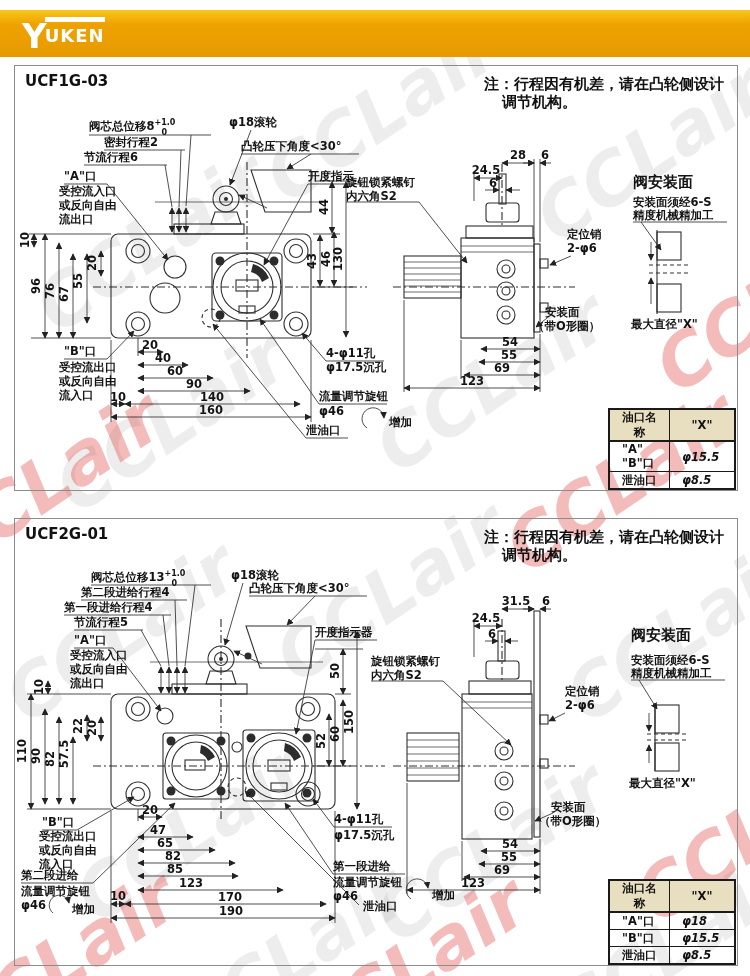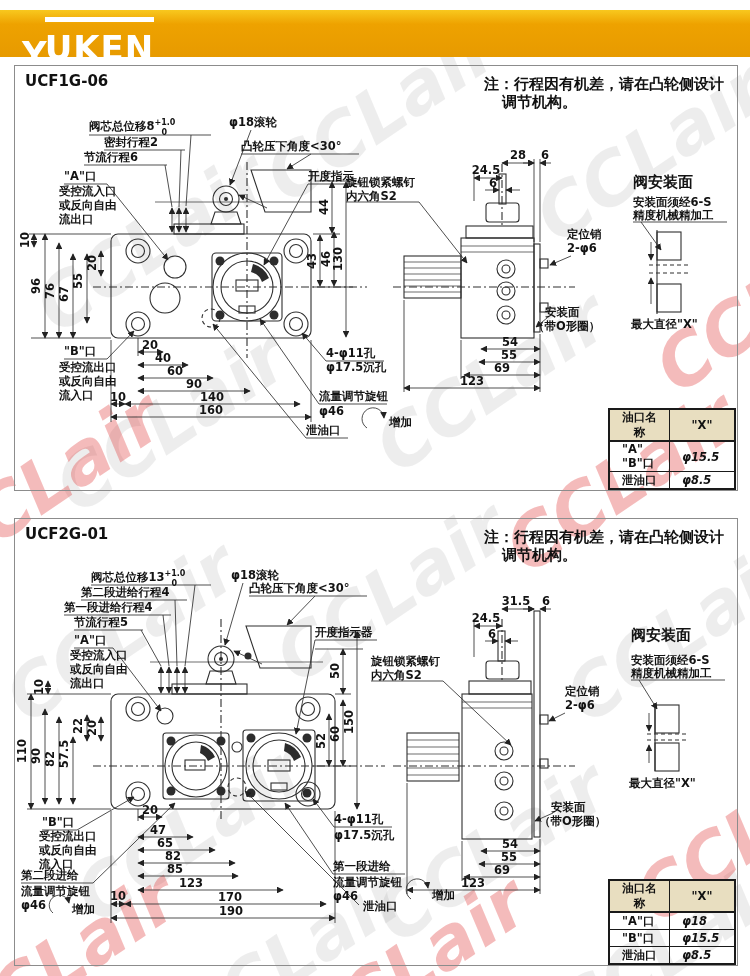--- a/index.html
+++ b/index.html
@@ -3,22 +3,22 @@
 <meta charset="utf-8">
 <style>
   html,body{margin:0;padding:0;}
   body{width:750px;height:976px;position:relative;overflow:hidden;background:#fff;
        font-family:"DejaVu Sans",sans-serif;color:#111;}
   
   .header-bar{position:absolute;left:0;top:10px;width:750px;height:47px;
       background:linear-gradient(#f8c81e,#eea200 30%,#e79a00);}
   .logo{position:absolute;left:22px;top:7px;color:#fff;font-weight:bold;white-space:nowrap;}
   .logo-y{font-size:34px;line-height:34px;}
-  .logo-rest{display:inline-block;font-size:34px;line-height:26px;border-top:5px solid #fff;
-      padding-top:13px;margin-left:-2px;letter-spacing:1px;vertical-align:6px;}
+  .logo-rest{display:inline-block;font-size:18px;line-height:26px;border-top:5px solid #fff;
+      padding-top:1px;margin-left:-2px;letter-spacing:1px;vertical-align:6px;}
   
   .panel{position:absolute;left:14px;width:722px;border:1px solid #8c8c8c;background:transparent;}
   #panel1{top:65px;height:424px;}
   #panel2{top:518px;height:446px;}
   .ptitle{position:absolute;left:10px;top:6px;margin:0;font-size:15px;font-weight:bold;}
   .note{position:absolute;left:469px;top:11px;font-size:15px;font-weight:bold;line-height:18px;font-family:Liberation Mono, monospace;}
   .note .indent{margin-left:18px;}
   .draw{position:absolute;left:0;top:0;}
   
   .geo line,.geo path,.geo rect,.geo circle,.geo polygon,.geo polyline
@@ -64,21 +64,21 @@
 <div class="wm r" style="left:280px;top:1005px">CCLair</div>
 <div class="wm r" style="left:620px;top:870px">CCLair</div>
 
 <div class="header-bar">
   <div class="logo">
     <span class="logo-y">Y</span><span class="logo-rest">UKEN</span>
   </div>
 </div>
 
 <div class="panel" id="panel1">
-  <h2 class="ptitle">UCF1G-06</h2>
+  <h2 class="ptitle">UCF1G-03</h2>
   <div class="note">
     <span>注：</span><span>行程因有机差，请在凸轮侧设计</span><br>
     <span class="indent">调节机构。</span>
   </div>
 
   <svg class="draw" width="722" height="424" viewBox="0 0 722 424">
     <defs>
       <pattern id="h1" width="6" height="6" patternUnits="userSpaceOnUse">
         <path d="M0 6 L6 0" stroke="#444" stroke-width="1"></path>
       </pattern>

